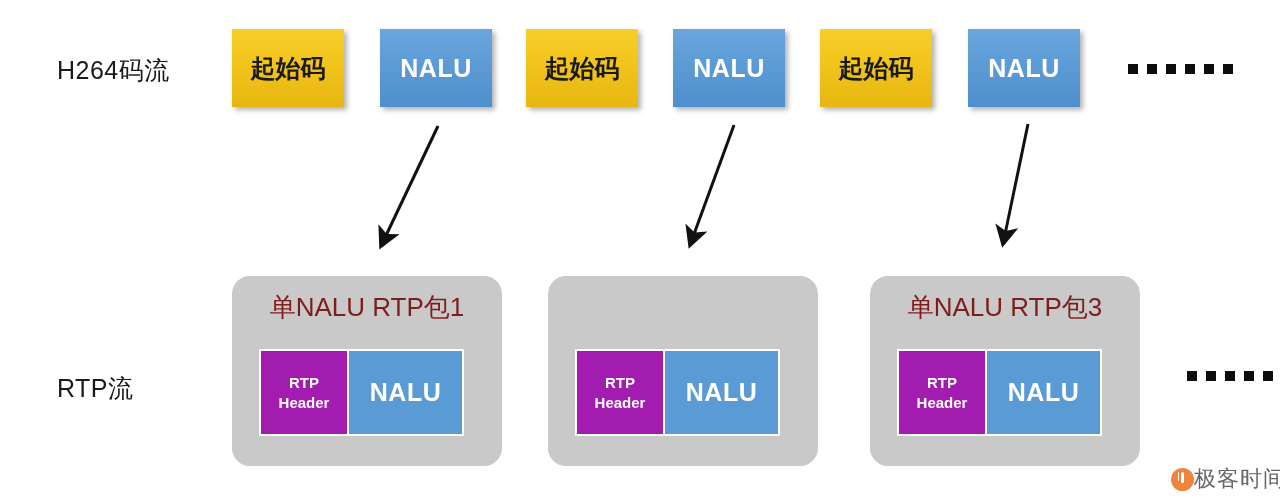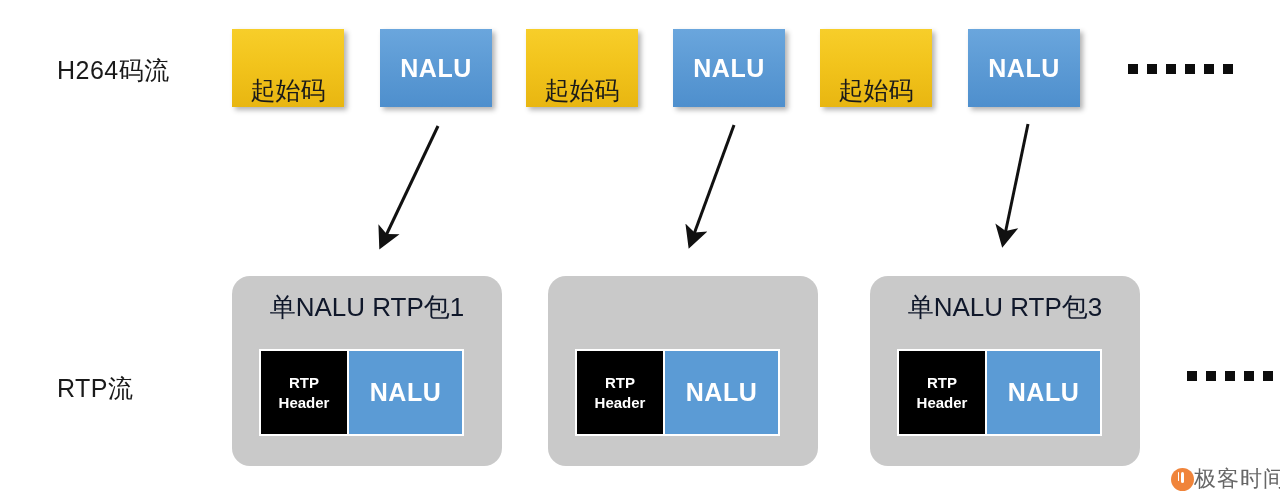--- a/index.html
+++ b/index.html
@@ -37,22 +37,21 @@
     display: flex;
     align-items: center;
     justify-content: center;
     box-sizing: border-box;
     box-shadow: 3px 3px 5px rgba(0,0,0,0.30);
   }
   .stream-box.startcode {
     background: linear-gradient(180deg, #f7ce2a 0%, #f2c41c 45%, #e8b611 100%);
     color: #1a1a1a;
     font-size: 25px;
-    font-weight: 400;
-    align-items: flex-end;
+    font-weight: 700;
   }
   .stream-box.nalu {
     background: linear-gradient(180deg, #6aa6dd 0%, #5d9bd5 45%, #4e8fcd 100%);
     color: #ffffff;
     font-size: 25px;
     font-weight: 700;
     letter-spacing: 0.5px;
   }
   .stream-box .box-text { pointer-events: none; }
 
@@ -92,36 +91,36 @@
     border-radius: 18px;
     box-sizing: border-box;
   }
   .rtp-packet .pkt-title {
     position: absolute;
     top: 14px;
     left: 0;
     right: 0;
     text-align: center;
     font-size: 26px;
-    color: #0f172a;
+    color: #7f1d1d;
     white-space: nowrap;
   }
   .rtp-inner {
     position: absolute;
     left: 27px;
     top: 73px;
     width: 205px;
     height: 87px;
     display: flex;
     border: 2px solid #ffffff;
     box-sizing: border-box;
   }
   .rtp-header-cell {
     width: 88px;
-    background: #000000;
+    background: #a21caf;
     color: #ffffff;
     font-size: 15px;
     font-weight: 700;
     display: flex;
     flex-direction: column;
     align-items: center;
     justify-content: center;
     line-height: 1.32;
     border-right: 2px solid #ffffff;
     box-sizing: border-box;

